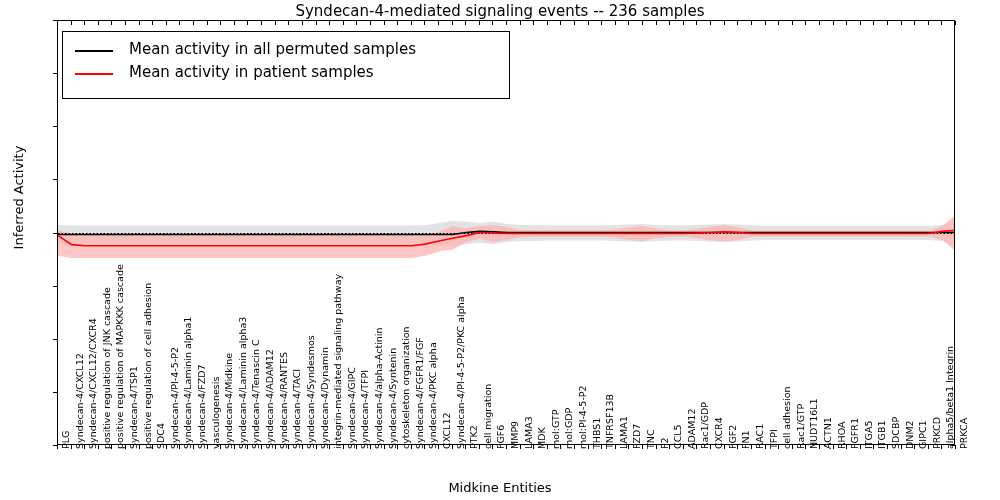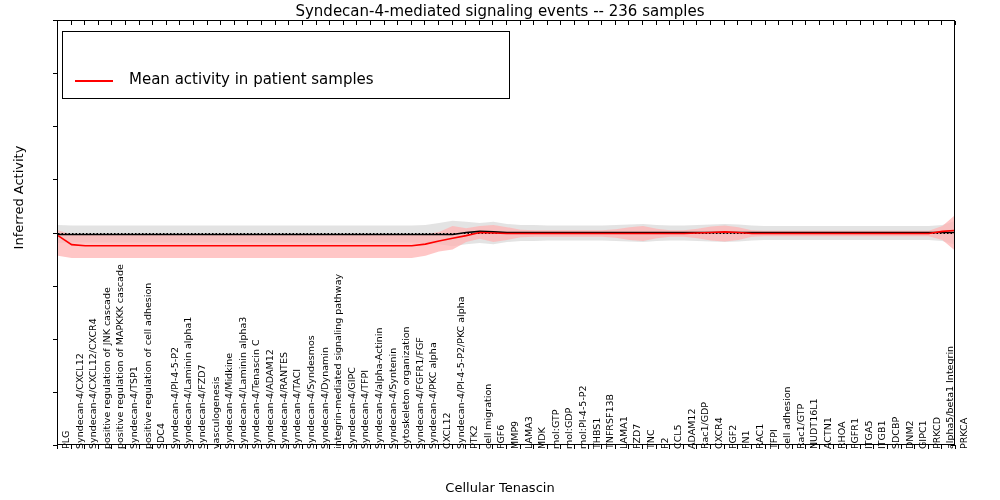--- a/index.html
+++ b/index.html
@@ -46,21 +46,21 @@
     line-height:9.5px;
   }
 
   
   .legend-box{
     position:absolute;left:62px;top:31px;width:448px;height:68px;
     border:1px solid #000;background:#fff;box-sizing:border-box;
   }
   .legend-row{position:absolute;left:0;width:100%;height:30px;}
   .legend-row.r0{top:4px;}
-  .legend-row.r1{top:34px;text-decoration:underline;}
+  .legend-row.r1{top:27px;text-decoration:underline;}
   .legend-swatch{position:absolute;left:12px;top:14px;width:38px;height:2px;}
   .legend-text{position:absolute;left:66px;top:4px;font-size:15px;color:#000;white-space:nowrap;}
 
   
   svg.data-layer{position:absolute;left:0;top:0;width:898px;height:425px;display:block;}
 </style>
 </head>
 <body>
 
 <div id="root">
@@ -299,22 +299,26 @@
       <div class="xtick-mark-top" style="left: 927.788px;"></div>
       <div class="xtick-label" style="left: 931.788px;">PRKCD</div>
       <div class="xtick-mark" style="left: 941.394px;"></div>
       <div class="xtick-mark-top" style="left: 941.394px;"></div>
       <div class="xtick-label" style="left: 945.394px;">alpha5/beta1 Integrin</div>
       <div class="xtick-mark" style="left: 955px;"></div>
       <div class="xtick-mark-top" style="left: 955px;"></div>
       <div class="xtick-label" style="left: 959px;">PRKCA</div>
     </div>
 
-  <div class="xlabel">Cellular Tenascin</div>
+  <div class="xlabel">Midkine Entities</div>
 
   <div class="legend-box">
+    <div class="legend-row r0">
+      <div class="legend-swatch" style="background:#000"></div>
+      <div class="legend-text">Mean activity in all permuted samples</div>
+    </div>
     <div class="legend-row r1">
       <div class="legend-swatch" style="background:#ff0000"></div>
       <div class="legend-text">Mean activity in patient samples</div>
     </div>
   </div>
 
 </div>
 
 </body></html>

